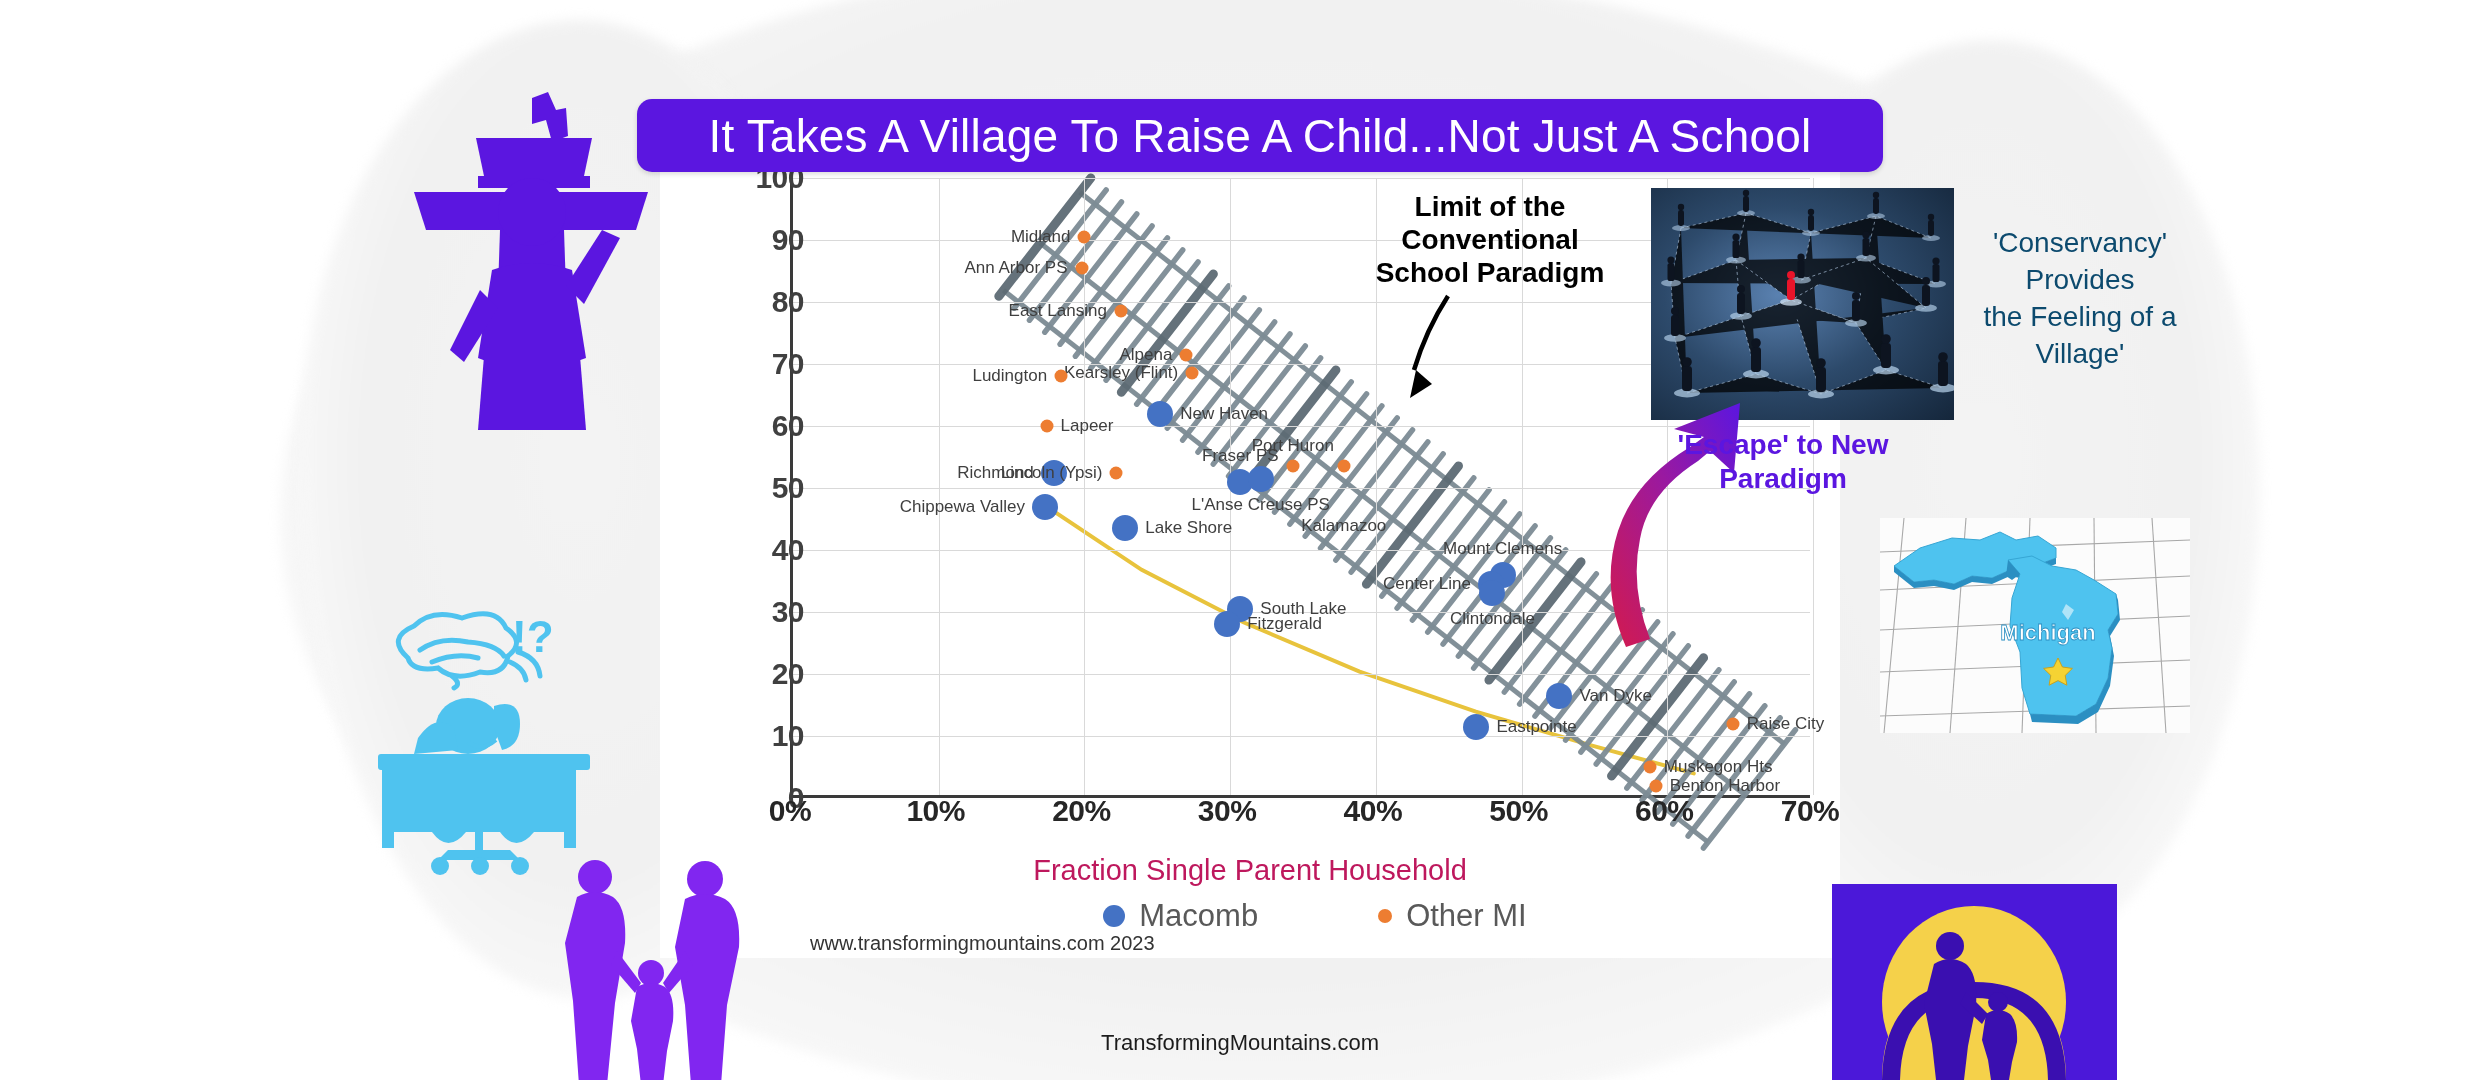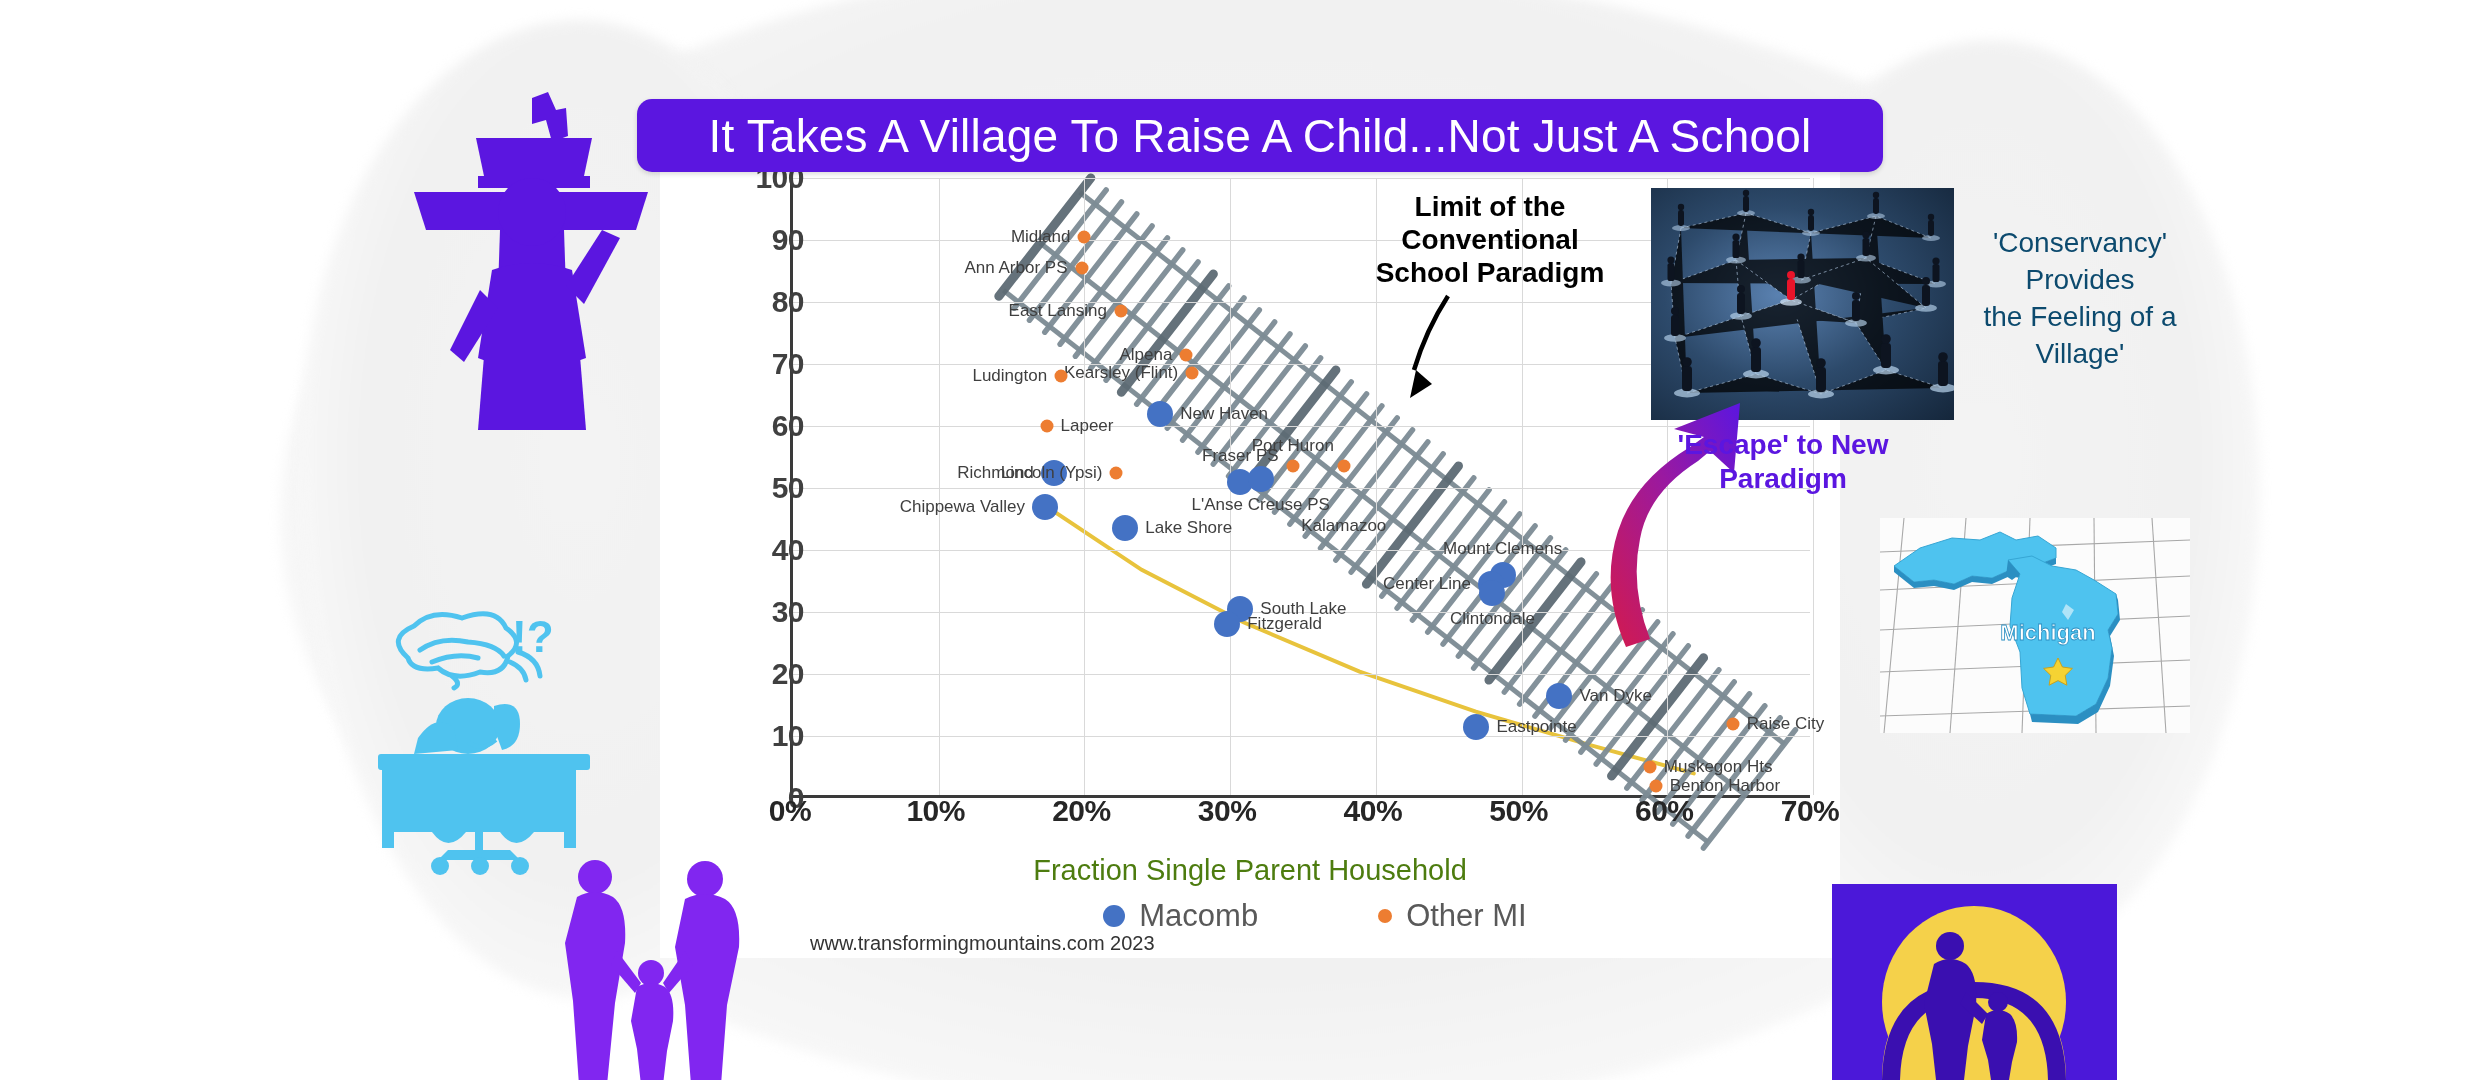--- a/index.html
+++ b/index.html
@@ -68,21 +68,21 @@
     transform: translateY(-50%) rotate(-90deg);
     transform-origin: center;
     width: 520px; text-align: center;
     font-size: 27px; color: #2f2f2f;
     white-space: nowrap;
   }
   #xlabel {
     position: absolute;
     left: 0; right: 0; top: 686px;
     text-align: center;
-    font-size: 29px; color: #4d7c0f;
+    font-size: 29px; color: #be185d;
   }
 
   
   .pt { position: absolute; border-radius: 50%; transform: translate(-50%, -50%); }
   .pt.macomb  { width: 26px; height: 26px; background: #4472c4; }
   .pt.other   { width: 13px; height: 13px; background: #ed7d31; }
 
   .plabel {
     position: absolute;
     font-size: 17px; color: #3f3f3f;
@@ -632,13 +632,14 @@
     <g fill="#3a0fb0">
       <path d="M50 196 q2 -98 92 -98 q90 0 92 98 l-18 0 q-2 -82 -74 -82 q-72 0 -74 82 Z"></path>
       <circle cx="118" cy="62" r="14"></circle>
       <path d="M102 80 q16 -10 32 0 q12 10 10 42 l-8 40 l-4 34 l-28 0 l-4 -36 l-8 -40 Z"></path>
       <circle cx="166" cy="118" r="10"></circle>
       <path d="M154 130 q12 -8 24 0 q8 8 7 28 l-5 20 l-3 18 l-18 0 l-3 -20 l-6 -20 Z"></path>
       <path d="M134 108 L156 130 L150 140 L128 120 Z"></path>
     </g>
   </svg>
 
+  <div id="footer-text">TransformingMountains.com</div>
 </div>
 
 </body></html>

